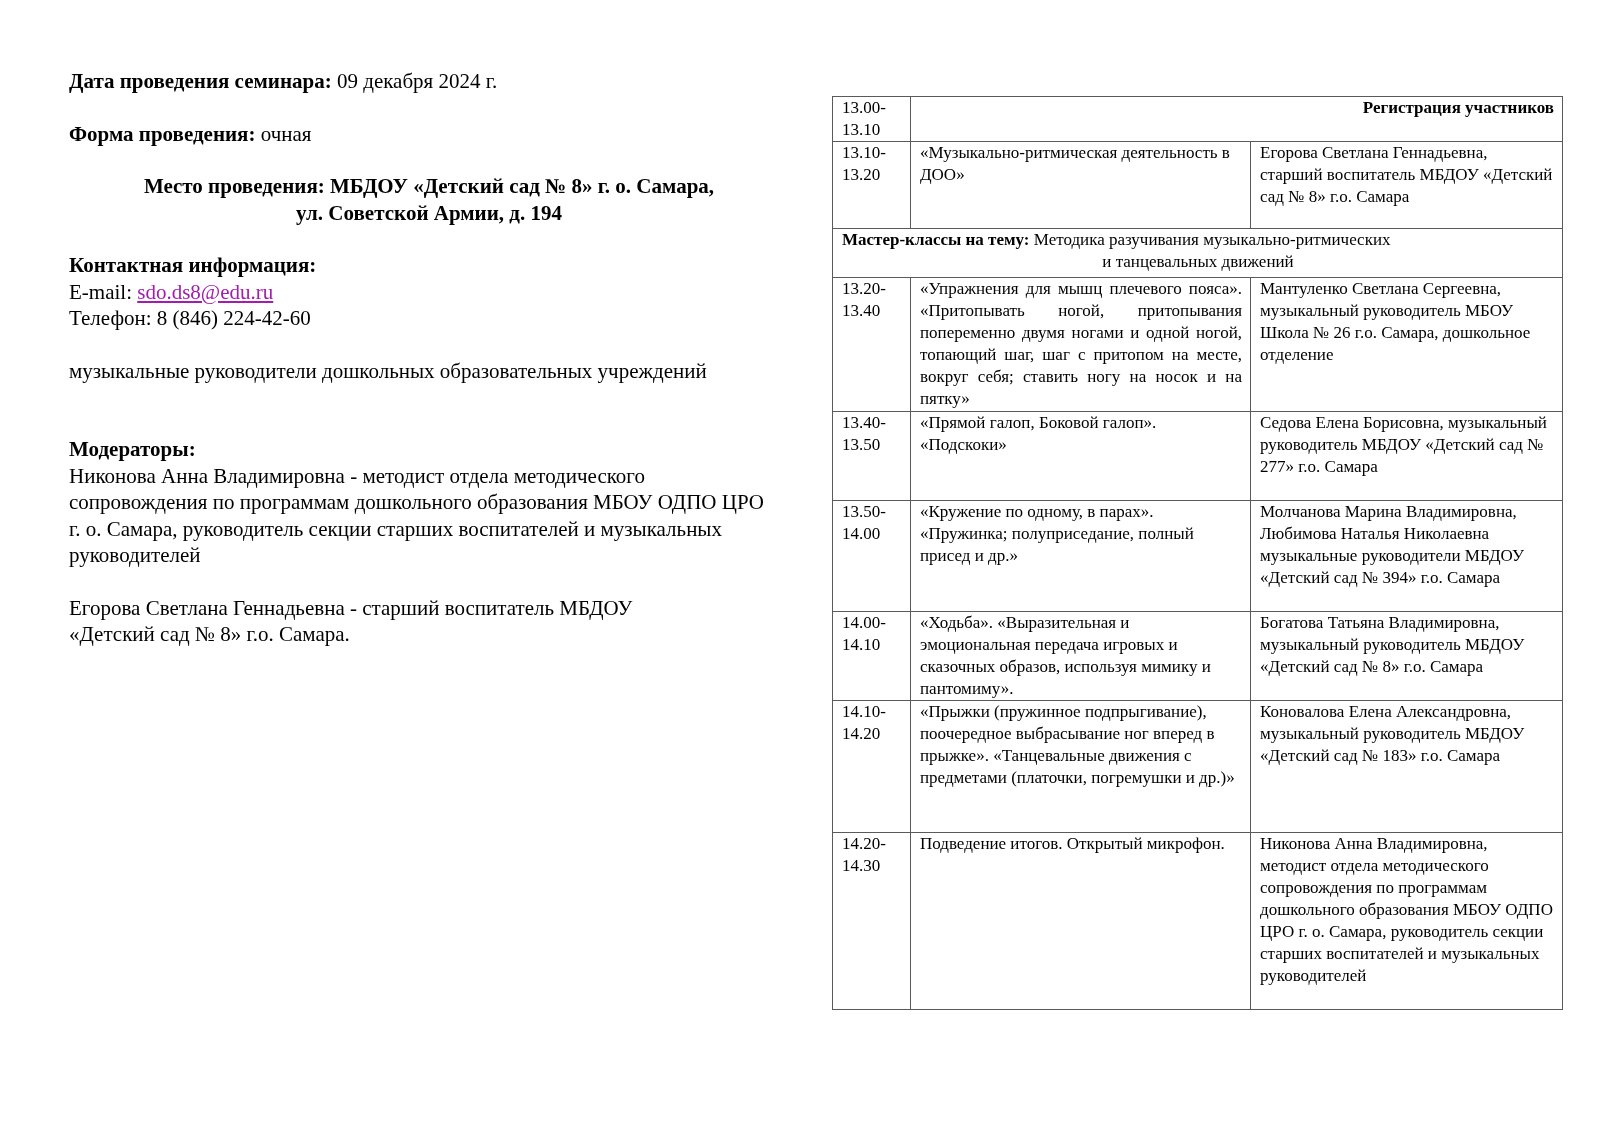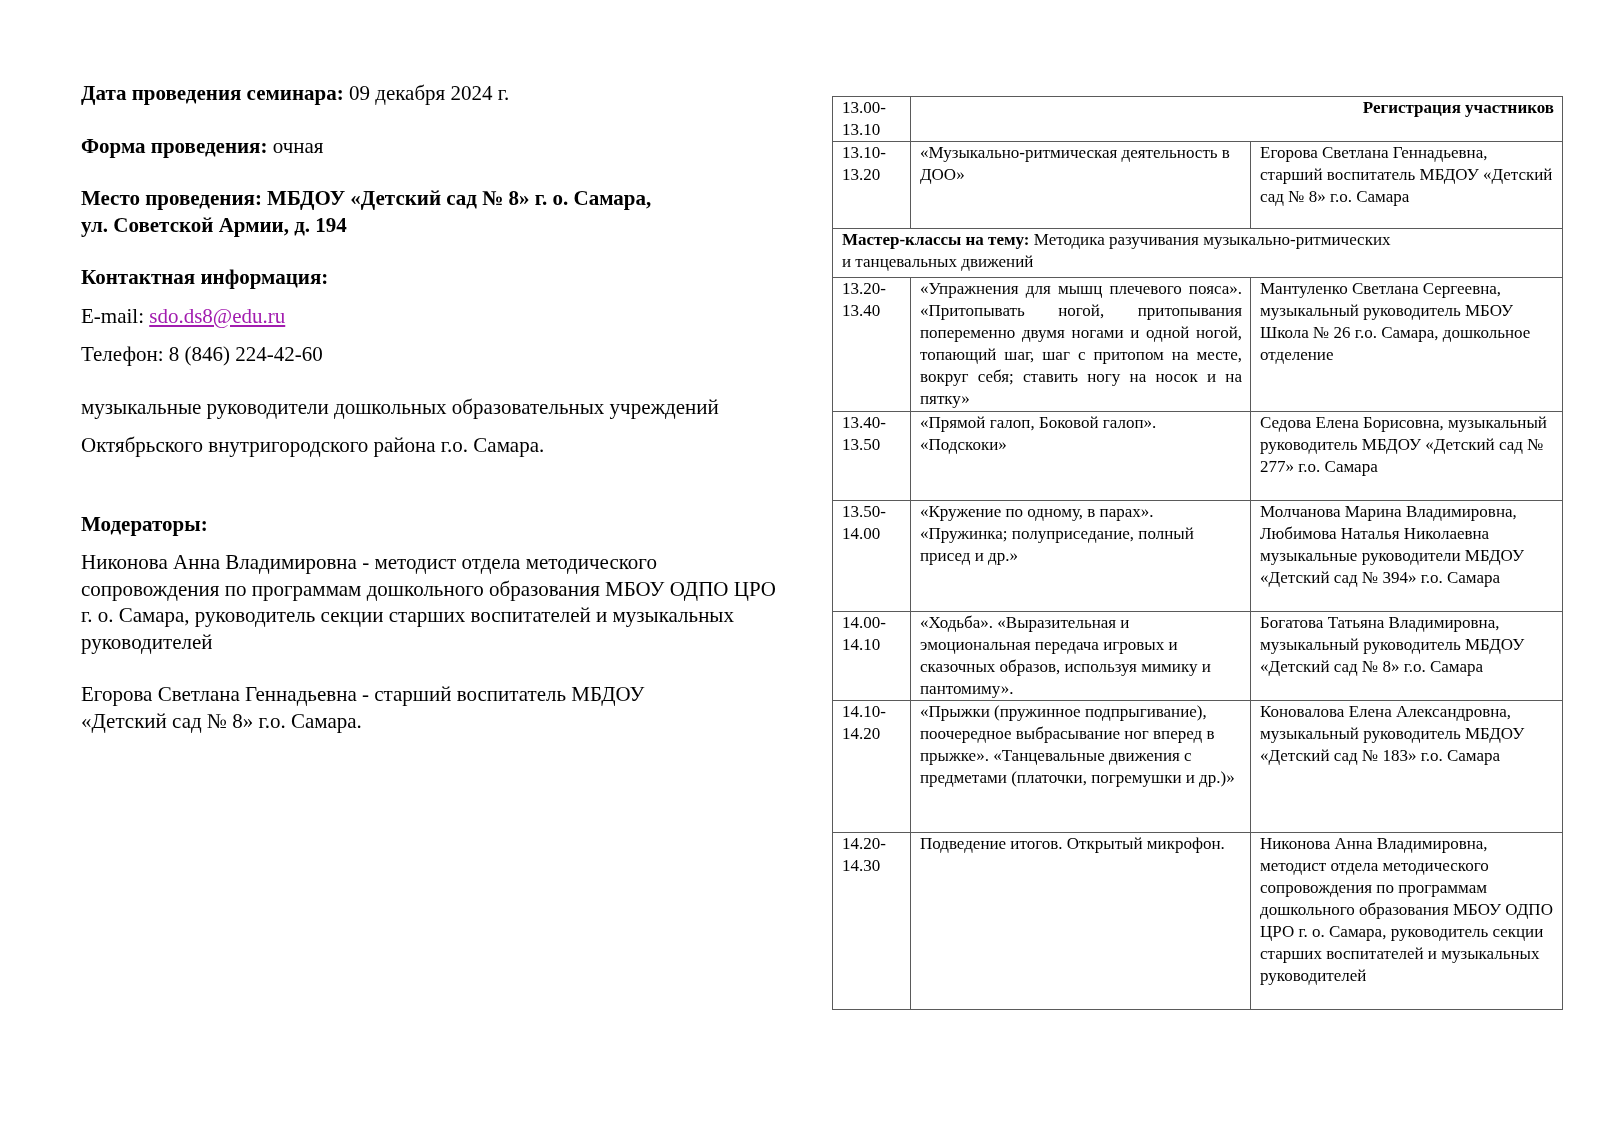--- a/index.html
+++ b/index.html
@@ -5,21 +5,21 @@
   html, body { margin: 0; padding: 0; background: #ffffff; }
   body {
     width: 1609px; height: 1138px; position: relative; overflow: hidden;
     font-family: "Liberation Serif", "DejaVu Serif", serif;
     color: #000;
   }
   .left {
     position: absolute; left: 69px; top: 68px; width: 720px;
     font-size: 21px; line-height: 26.5px;
   }
-  .left p { margin: 12px; }
+  .left p { margin: 0; }
   .left .block { margin-bottom: 26px; }
   .left .gap2 { margin-bottom: 52px; }
   .b { font-weight: bold; }
   a.email { color: #a21caf; }
 
   table.prog {
     position: absolute; left: 832px; top: 96px; width: 731px;
     border-collapse: collapse; font-size: 17px; line-height: 22px;
   }
   table.prog td {
@@ -33,21 +33,21 @@
   td.reg { text-align: right; font-weight: bold; }
   .row-reg td { height: 44px; }
   .row-1 td { height: 86px; }
   .row-mc td { height: 48px; margin-top: 26px; }
   .row-2 td { height: 133px; }
   .row-3 td { height: 88px; }
   .row-4 td { height: 110px; }
   .row-5 td { height: 88px; }
   .row-6 td { height: 131px; }
   .row-7 td { height: 176px; }
-  .line { display: block; }
+  .line { display: block; text-align: center; }
 </style>
 </head>
 <body>
 
 <div class="left">
   <p class="block">
     <span class="b">Дата проведения семинара:</span>
     <span>09 декабря 2024 г.</span>
   </p>
   <p class="block">
@@ -64,21 +64,20 @@
       <span>E-mail:</span>
       <a class="email" href="#">sdo.ds8@edu.ru</a>
     </p>
     <p>
       <span>Телефон:</span>
       <span>8 (846) 224-42-60</span>
     </p>
   </div>
   <div class="gap2">
     <p>музыкальные руководители дошкольных образовательных учреждений</p>
-    <p>Октябрьского внутригородского района г.о. Самара.</p>
   </div>
   <div>
     <p class="b">Модераторы:</p>
     <p class="block" style="width:700px">Никонова Анна Владимировна - методист отдела методического сопровождения по программам дошкольного образования МБОУ ОДПО ЦРО г. о. Самара, руководитель секции старших воспитателей и музыкальных руководителей</p>
     <p style="width:620px">Егорова Светлана Геннадьевна - старший воспитатель МБДОУ «Детский сад № 8» г.о. Самара.</p>
   </div>
 </div>
 
 <table class="prog">
   <tbody>

